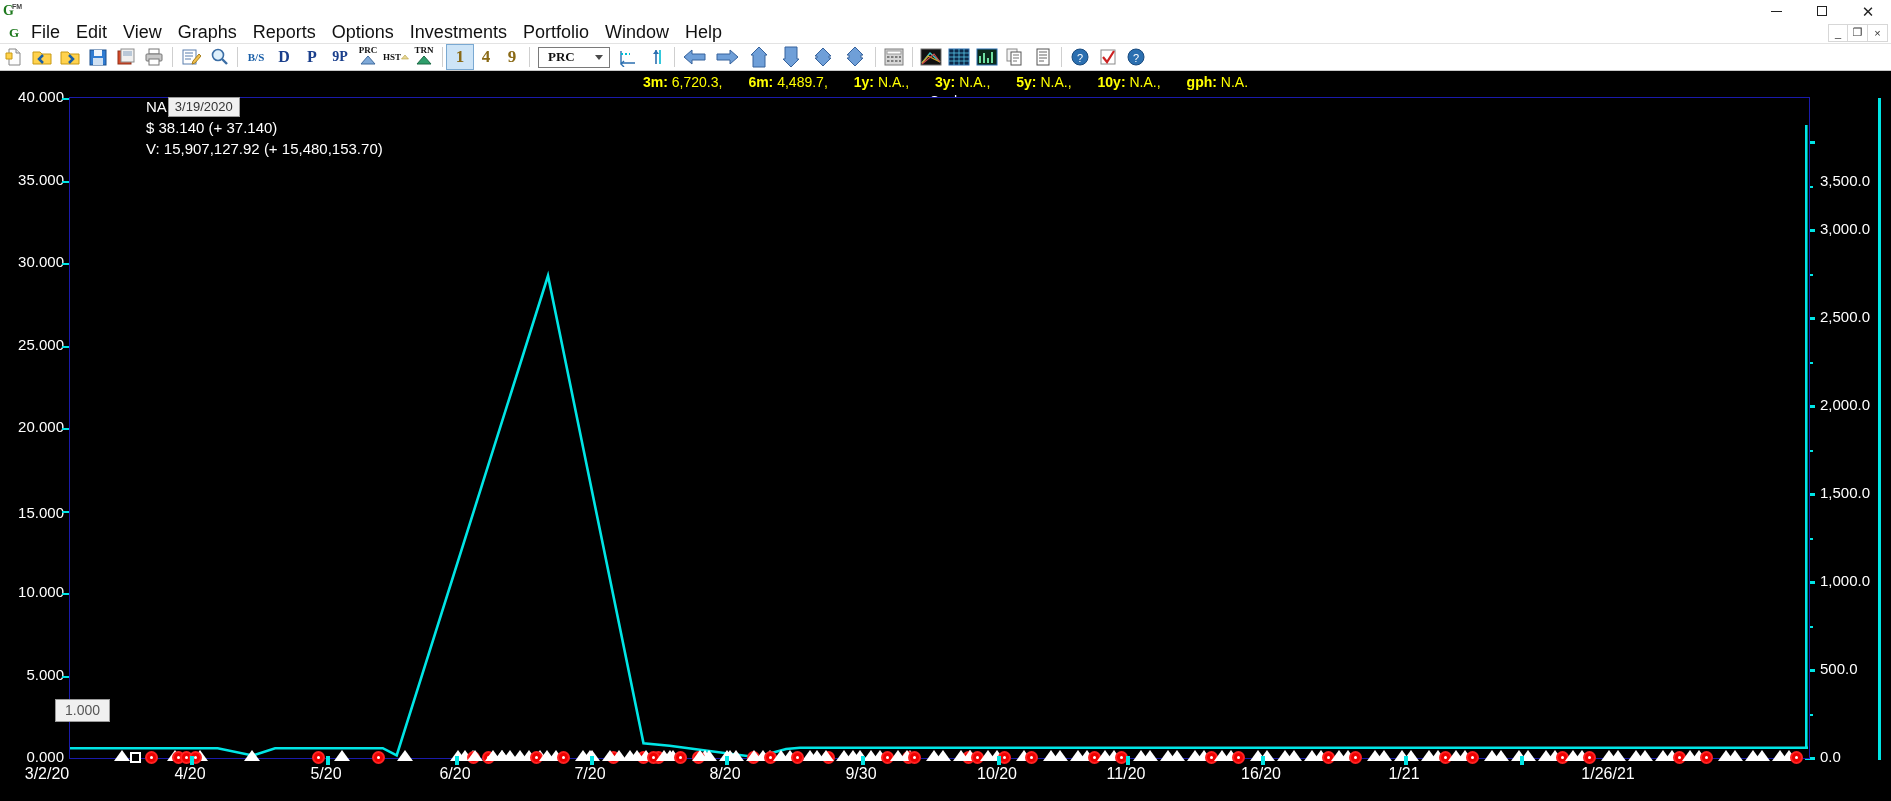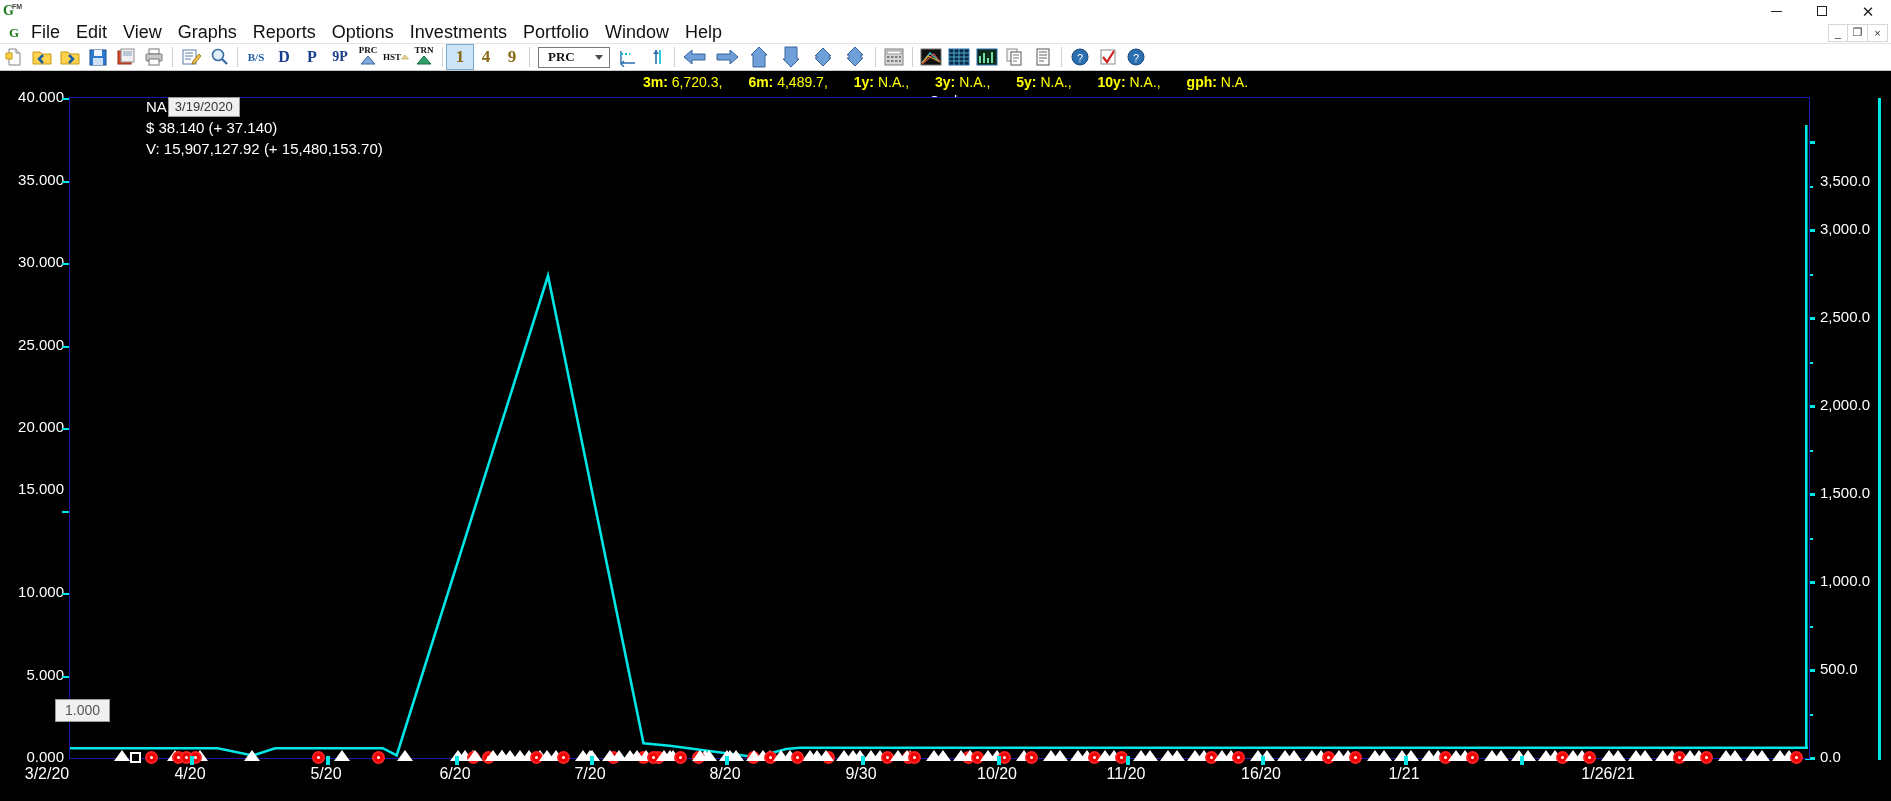--- a/index.html
+++ b/index.html
@@ -456,21 +456,21 @@
 <div id="chart-area">
 
   <div id="chart-title">Cash</div>
 
   <div id="left-axis">
       <div class="axis-label-left" style="top: 655px;">0.000</div>
       <div class="axis-label-left" style="top: 572.5px;">5.000</div>
       <div class="tick-left" style="top: 582.5px;"></div>
       <div class="axis-label-left" style="top: 490px;">10.000</div>
       <div class="tick-left" style="top: 500px;"></div>
-      <div class="axis-label-left" style="top: 387px; margin-left: 10px;">15.000</div>
+      <div class="axis-label-left" style="top: 411px; margin-left: 10px;">15.000</div>
       <div class="tick-left" style="top: 417.5px;"></div>
       <div class="axis-label-left" style="top: 325px;">20.000</div>
       <div class="tick-left" style="top: 335px;"></div>
       <div class="axis-label-left" style="top: 242.5px;">25.000</div>
       <div class="tick-left" style="top: 252.5px;"></div>
       <div class="axis-label-left" style="top: 160px;">30.000</div>
       <div class="tick-left" style="top: 170px;"></div>
       <div class="axis-label-left" style="top: 77.5px;">35.000</div>
       <div class="tick-left" style="top: 87.5px;"></div>
       <div class="axis-label-left" style="top: -5px;">40.000</div>

